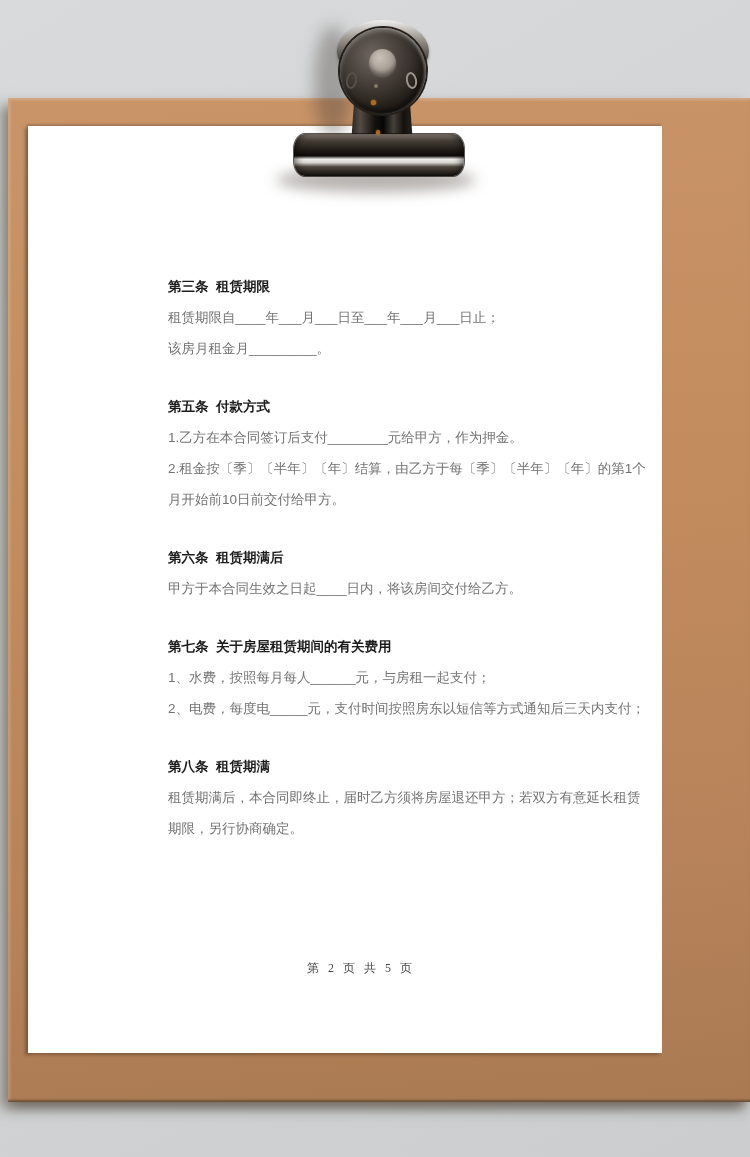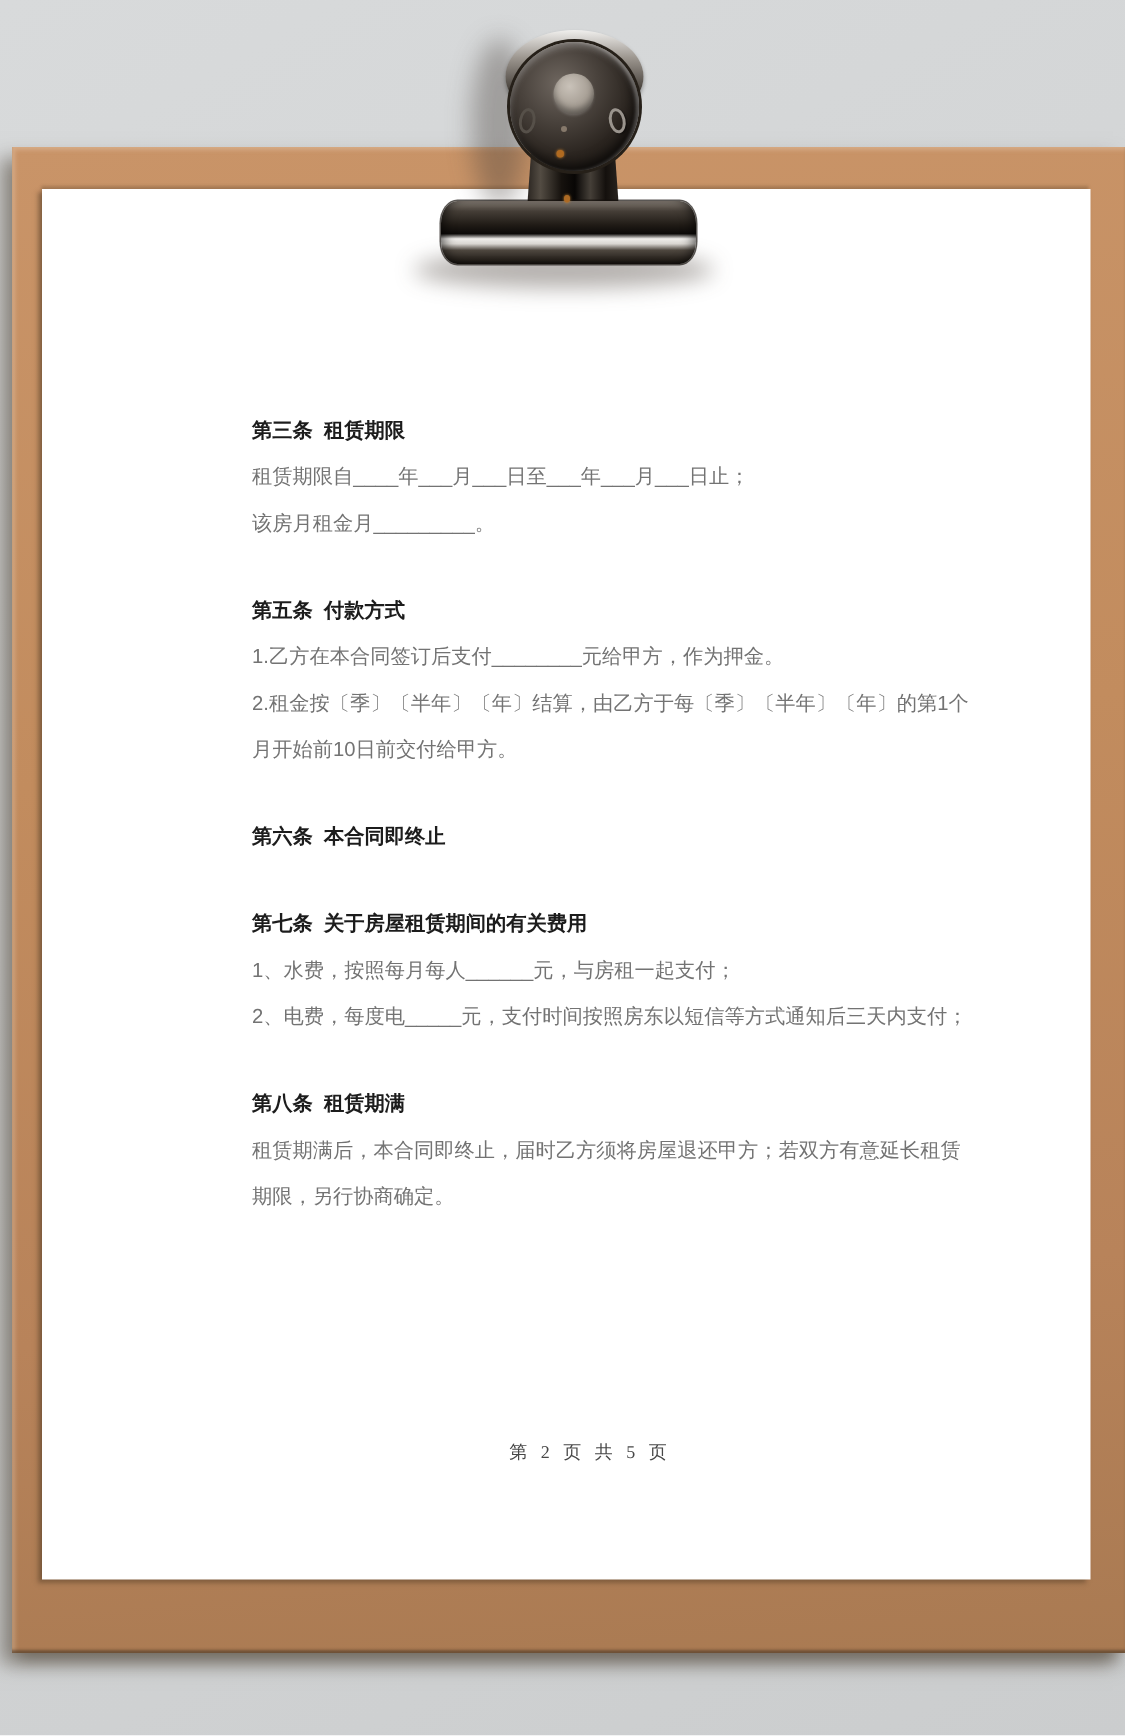--- a/index.html
+++ b/index.html
@@ -22,21 +22,21 @@
     position: absolute; left: 8px; top: 98px; width: 742px; height: 1004px;
     background: linear-gradient(175deg, #c99468 0%, #c28c5e 40%, #b8835a 75%, #a97a52 100%);
     box-shadow: -8px 7px 12px rgba(88, 78, 66, 0.55),
                 0 9px 10px -4px rgba(80, 70, 58, 0.5),
                 inset 0 -3px 2px -1px rgba(58, 44, 30, 0.55),
                 inset 2px 2px 3px rgba(255, 240, 225, 0.25);
   }
 
   
   .paper {
-    position: absolute; left: 28px; top: 126px; width: 699px; height: 927px;
+    position: absolute; left: 28px; top: 126px; width: 634px; height: 927px;
     background: #ffffff;
     box-shadow: -3px 2px 3px rgba(84, 62, 40, 0.5),
                 -1px -2px 2px rgba(84, 62, 40, 0.3);
   }
   .content {
     position: absolute; left: 140px; top: 145px; width: 481px;
   }
   .sec-heading {
     font-size: 13.5px; font-weight: bold; color: #1c1c1c;
     line-height: 31px; margin-top: 27px; white-space: pre-wrap;
@@ -143,21 +143,22 @@
         <p class="sec-para">该房月租金月_________。</p>
       </section>
 
       <section>
         <div class="sec-heading">第五条  付款方式</div>
         <p class="sec-para">1.乙方在本合同签订后支付________元给甲方，作为押金。</p>
         <p class="sec-para">2.租金按〔季〕〔半年〕〔年〕结算，由乙方于每〔季〕〔半年〕〔年〕的第1个月开始前10日前交付给甲方。</p>
       </section>
 
       <section>
-        <div class="sec-heading">第六条  本合同即终止</div>
+        <div class="sec-heading">第六条  租赁期满后</div>
+        <p class="sec-para">甲方于本合同生效之日起____日内，将该房间交付给乙方。</p>
       </section>
 
       <section>
         <div class="sec-heading">第七条  关于房屋租赁期间的有关费用</div>
         <p class="sec-para">1、水费，按照每月每人______元，与房租一起支付；</p>
         <p class="sec-para">2、电费，每度电_____元，支付时间按照房东以短信等方式通知后三天内支付；</p>
       </section>
 
       <section>
         <div class="sec-heading">第八条  租赁期满</div>

